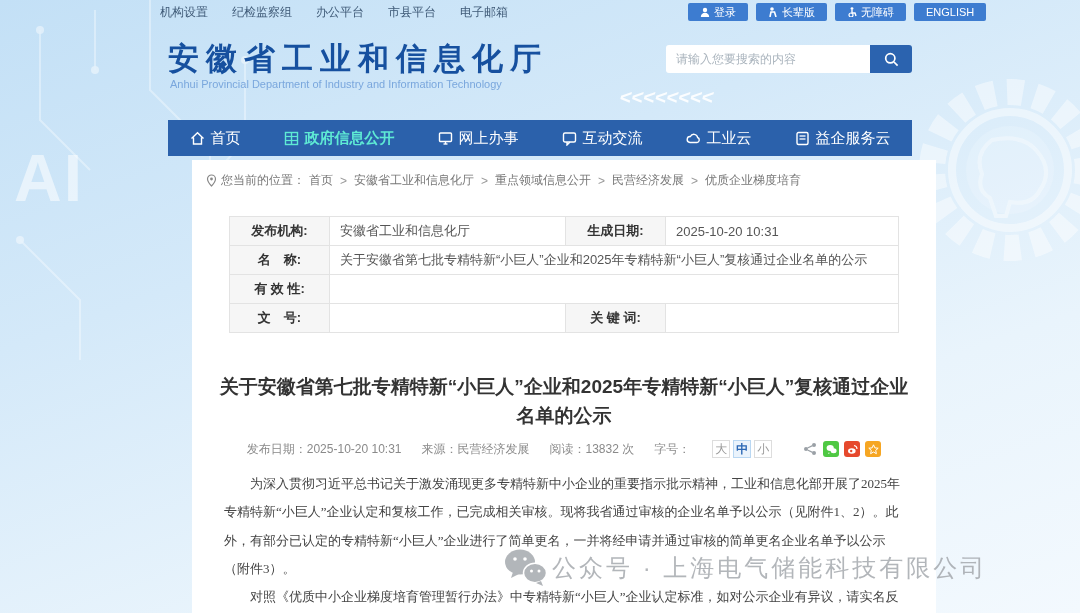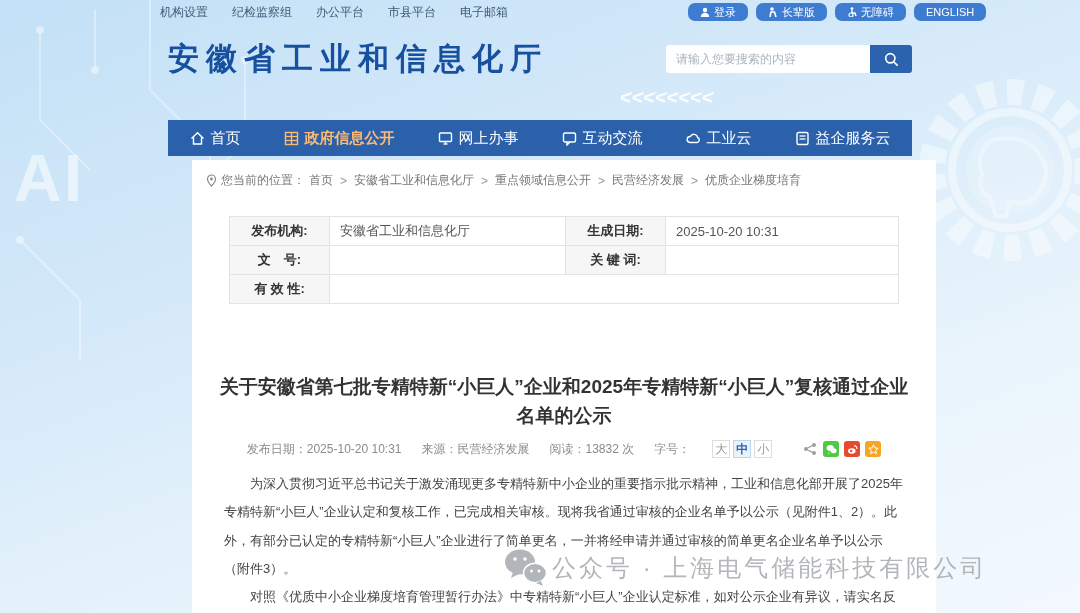--- a/index.html
+++ b/index.html
@@ -15,40 +15,40 @@
   .deco-chevrons { position:absolute; left:620px; top:86px; font-size:20px; font-weight:bold;
                    color:rgba(255,255,255,.9); letter-spacing:0px; transform:skewX(-12deg); }
 
   
   .topbar { position:absolute; left:0; top:0; width:1080px; height:24px; display:flex;
             align-items:center; font-size:12px; }
   .topbar-links { position:absolute; left:160px; display:flex; gap:24px; color:#3f5a77; }
   .topbar-links span { cursor:pointer; }
   .topbar-actions { position:absolute; left:688px; display:flex; gap:8px; align-items:center; }
   .pill { display:flex; align-items:center; gap:4px; background:#3d7cd0; color:#fff;
-          font-size:11px; border-radius:7px; padding:2px 12px; height:18px; cursor:pointer; }
+          font-size:11px; border-radius:2px; padding:2px 12px; height:18px; cursor:pointer; }
   .pill svg { display:block; }
 
   
   .site-title { position:absolute; left:168px; top:38px; font-size:31px; font-weight:bold;
                 color:#16509f; letter-spacing:7px; }
   .site-subtitle { position:absolute; left:170px; top:78px; font-size:11px; color:#7aa7dd; }
   .searchbox { position:absolute; left:666px; top:45px; width:246px; height:28px; display:flex; }
   .searchbox input { flex:1; border:none; outline:none; border-radius:3px 0 0 3px; padding:8px 10px;
                      font-size:12px; color:#1d4ed8; background:#fff; }
   .searchbox input::placeholder { color:#aab4bd; }
   .search-btn { width:42px; height:28px; background:#2b63af; border:none; border-radius:0 3px 3px 0;
                 display:flex; align-items:center; justify-content:center; cursor:pointer; }
 
   
   .nav { position:absolute; left:168px; top:120px; width:744px; height:36px; background:#2b61ab;
          display:flex; align-items:center; justify-content:space-around; }
   .nav-item { display:flex; align-items:center; gap:6px; color:#fff; font-size:15px;
               cursor:pointer; white-space:nowrap; }
-  .nav-item.active { color:#fdba74; font-weight:bold; }
+  .nav-item.active { color:#5eead4; font-weight:bold; }
   .nav-item svg { display:block; }
 
   
   .card { position:absolute; left:168px; top:160px; width:744px; height:457px; background:#fff;margin-left:24px; }
   .breadcrumb { display:flex; align-items:center; gap:4px; padding:12px 0 0 14px; font-size:12px;
                 color:#777; }
   .breadcrumb .sep { color:#999; margin:0 3px; }
   .crumb { cursor:pointer; }
 
   
@@ -69,21 +69,21 @@
   .fs-btn { width:18px; height:18px; border:1px solid #ddd; background:#fff; color:#999;
             font-size:12px; display:flex; align-items:center; justify-content:center; cursor:pointer; }
   .fs-btn.active { color:#2c68b5; background:#eaf3fc; border-color:#b9d7f2; font-weight:bold; }
   .share-icons { display:flex; gap:5px; margin-left:10px; align-items:center; }
   .share-ic { width:16px; height:16px; border-radius:3px; display:flex; align-items:center;
               justify-content:center; cursor:pointer; }
   .ic-wechat { background:#4fc843; } .ic-weibo { background:#e6492d; } .ic-star { background:#f6a623; }
 
   .article-body { position:absolute; left:32px; top:310px; width:682px; font-size:13px;
                   color:#444; line-height:2.18; }
-  .article-body p { text-indent:2em; }
+  .article-body p { text-indent:2em;font-family:Liberation Serif, serif; }
 
   
   .watermark { position:absolute; left:503px; top:548px; display:flex; align-items:center; gap:3px;
                color:#a0a4a9; opacity:.8; font-size:24px; letter-spacing:3px; white-space:nowrap; }
 </style>
 </head>
 <body>
 
 <div class="page">
 
@@ -143,20 +143,21 @@
           </svg>
         <span>无障碍</span>
       </div>
       <div class="pill">
         <span>ENGLISH</span>
       </div>
     </div>
   </div>
 
   <div class="site-title">安徽省工业和信息化厅</div>
+  <div class="site-subtitle">Anhui Provincial Department of Industry and Information Technology</div>
   <div class="searchbox">
     <input type="text" placeholder="请输入您要搜索的内容" style="">
     <button class="search-btn">
       <svg width="15" height="15" viewBox="0 0 15 15">
           <circle cx="6.3" cy="6.3" r="4.6" fill="none" stroke="#fff" stroke-width="1.7"></circle>
           <line x1="10" y1="10" x2="13.6" y2="13.6" stroke="#fff" stroke-width="1.7"></line>
         </svg>
     </button>
   </div>
 
@@ -228,28 +229,32 @@
 
     <table class="info-table">
       <tbody>
       <tr>
         <td class="lbl">发布机构:</td>
         <td class="val">安徽省工业和信息化厅</td>
         <td class="lbl">生成日期:</td>
         <td class="val2">2025-10-20 10:31</td>
       </tr>
       <tr>
+        <td class="lbl">名　称:</td>
+        <td class="val" colspan="3">关于安徽省第七批专精特新“小巨人”企业和2025年专精特新“小巨人”复核通过企业名单的公示</td>
+      </tr>
+      <tr>
+        <td class="lbl">有 效 性:</td>
+        <td class="val" colspan="3"></td>
+      </tr>
+      <tr>
         <td class="lbl">文　号:</td>
         <td class="val"></td>
         <td class="lbl">关 键 词:</td>
         <td class="val2"></td>
-      </tr>
-      <tr>
-        <td class="lbl">有 效 性:</td>
-        <td class="val" colspan="3"></td>
       </tr>
     </tbody>
       </table>
 
     <div class="article-title">关于安徽省第七批专精特新“小巨人”企业和2025年专精特新“小巨人”复核通过企业名单的公示</div>
 
     <div class="article-meta">
       <span class="meta-pair">发布日期：2025-10-20 10:31</span>
       <span class="meta-pair">来源：民营经济发展</span>
       <span class="meta-pair">阅读：13832 次</span>

